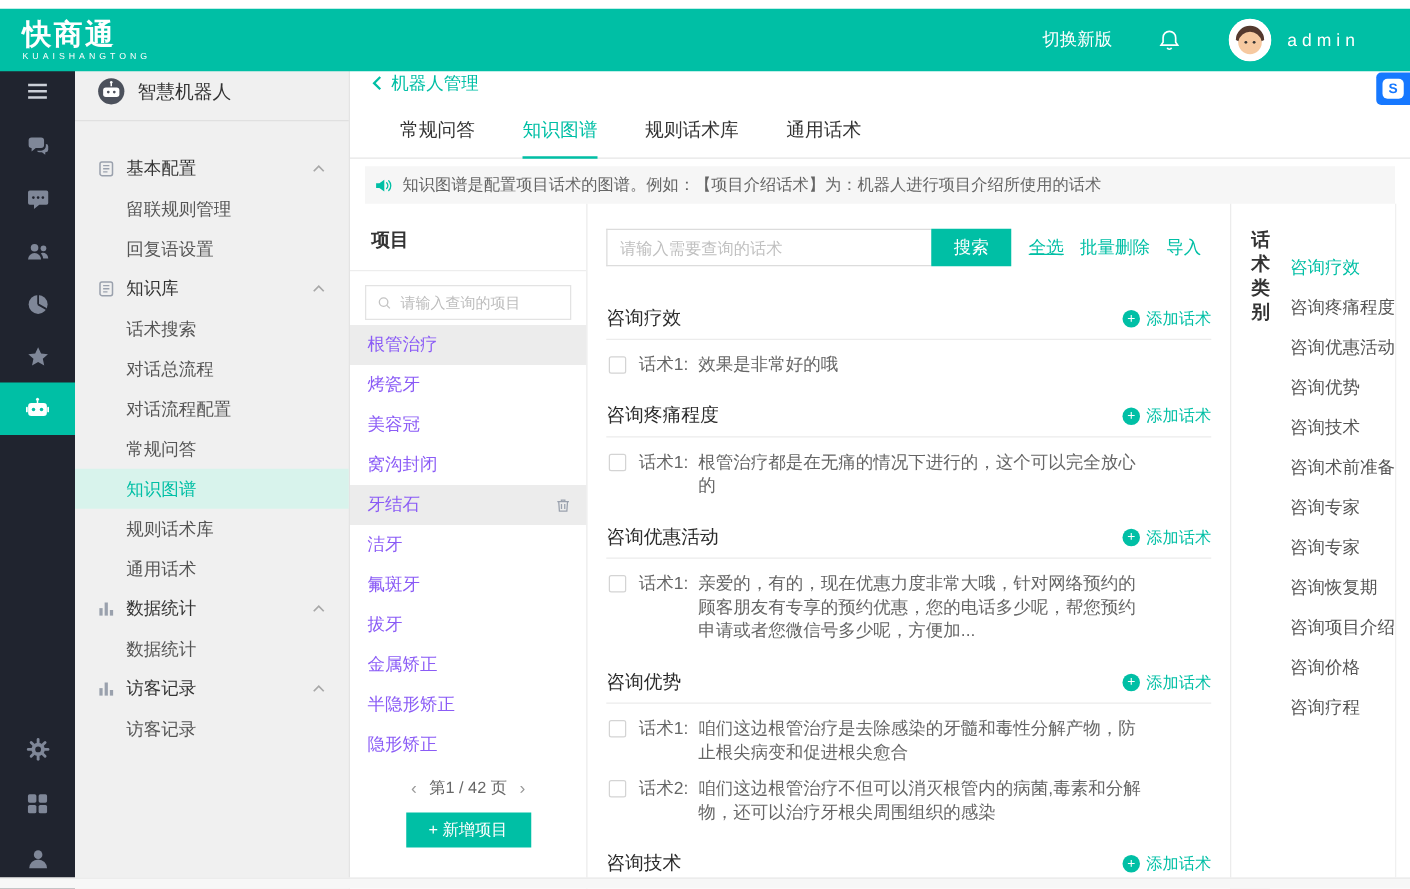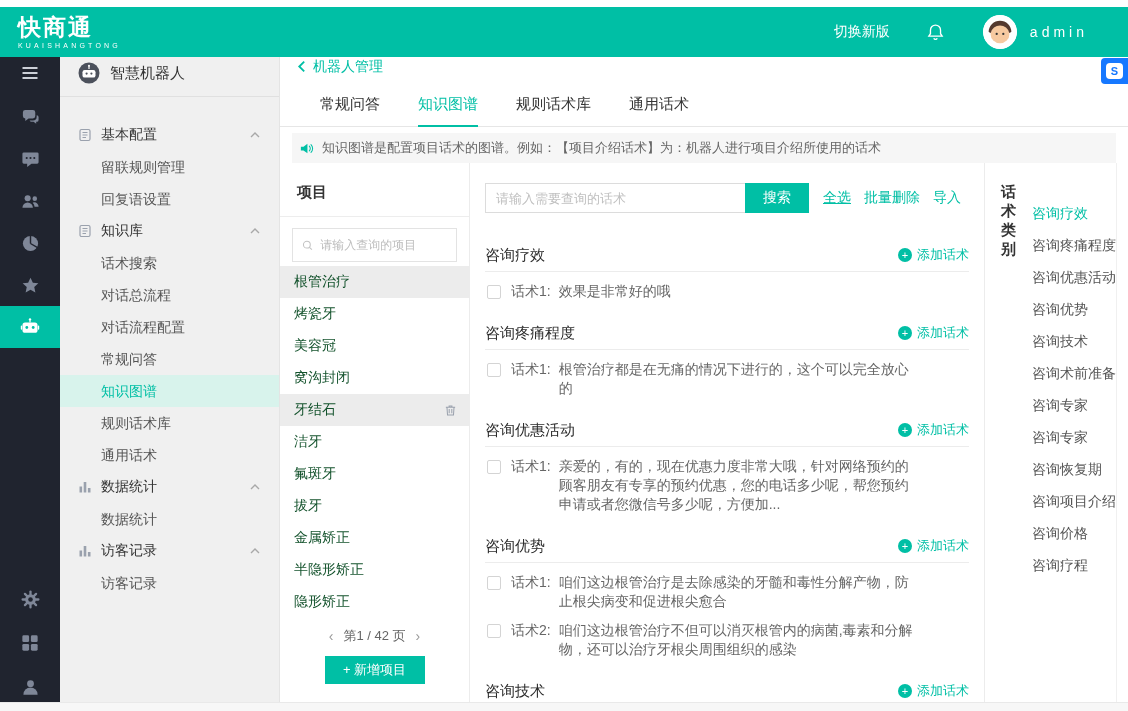--- a/index.html
+++ b/index.html
@@ -50,24 +50,24 @@
   .tab.active::after{content:"";position:absolute;left:0;right:0;bottom:-1px;height:2px;background:#00bfa5}
   .banner{margin:6px 12px 0;height:30px;background:#f6f6f6;display:flex;align-items:center;padding-left:7px;gap:8px}
   .banner-text{font-size:13px;color:#666}
   .content{flex:1;display:flex;min-height:0}
 
   
   .panel-title{font-size:15px;color:#333;padding:0 0 14px 17px;border-bottom:1px solid #ededed}
 
   
   .projects-panel{width:190px;border-right:1px solid #ececec;display:flex;flex-direction:column;padding-top:20px}
-  .project-search{margin:11px 12px 4px;height:34px;border:1px solid #e3e3e3;background:#fff;display:flex;align-items:center;padding:0 9px;gap:7px}
+  .project-search{margin:11px 12px 4px;height:28px;border:1px solid #e3e3e3;background:#fff;display:flex;align-items:center;padding:0 9px;gap:7px}
   .project-search input{border:none;outline:none;width:100%;font-size:12px;color:#666;font-family:inherit;background:transparent}
   .project-search input::placeholder{color:#bdbdbd}
-  .project-item{height:32px;display:flex;align-items:center;justify-content:space-between;padding:0 12px 0 14px;font-size:14px;color:#14532d;cursor:pointer}
+  .project-item{height:32px;display:flex;align-items:center;justify-content:space-between;padding:0 12px 0 14px;font-size:14px;color:#8b5cf6;cursor:pointer}
   .project-item.highlight{background:#ececec}
   .project-item .trash{display:none;cursor:pointer}
   .project-item.show-trash .trash{display:block}
   .pagination{display:flex;align-items:center;justify-content:center;gap:10px;margin-top:9px;font-size:13px;color:#666}
   .page-arrow{color:#999;font-size:14px;cursor:pointer}
   .add-project-btn{margin:11px auto 0;width:100px;height:28px;background:#00bfa5;color:#fff;font-size:13px;border:none;cursor:pointer;font-family:inherit}
 
   
   .scripts-panel{flex:1;border-right:1px solid #ececec;padding:20px 15px 0;overflow:hidden;min-width:0}
   .script-toolbar{display:flex;align-items:center}

